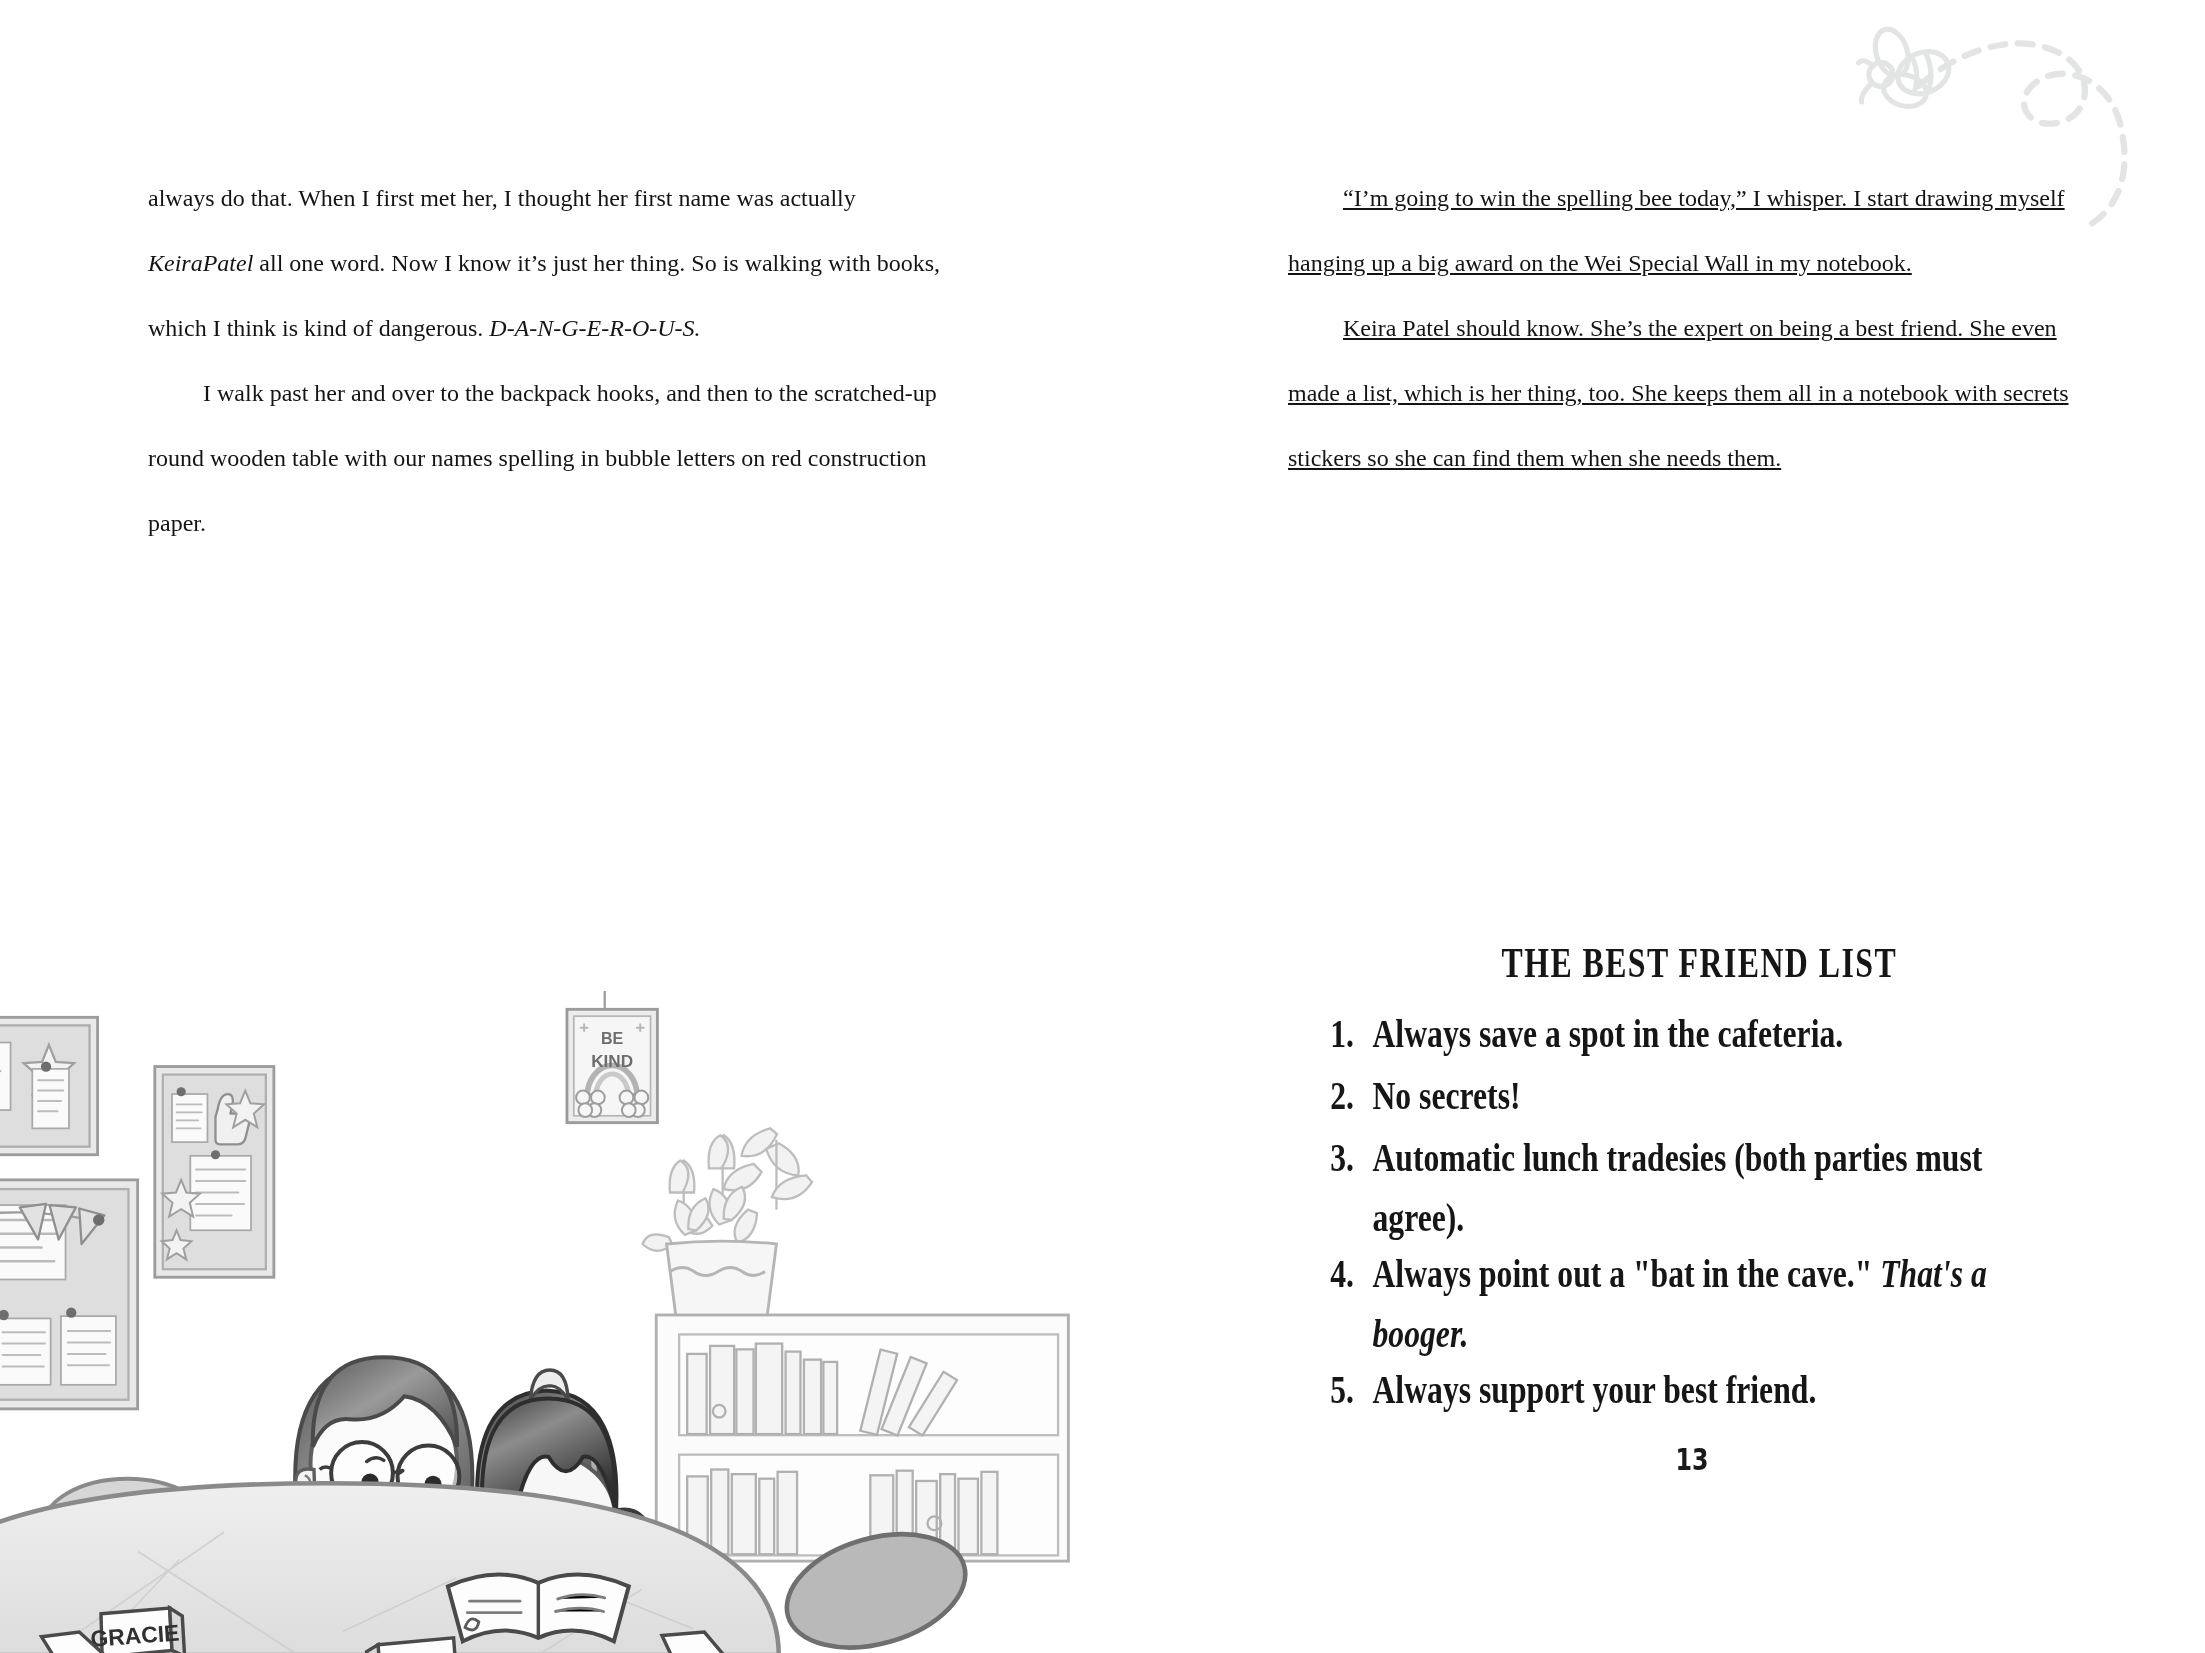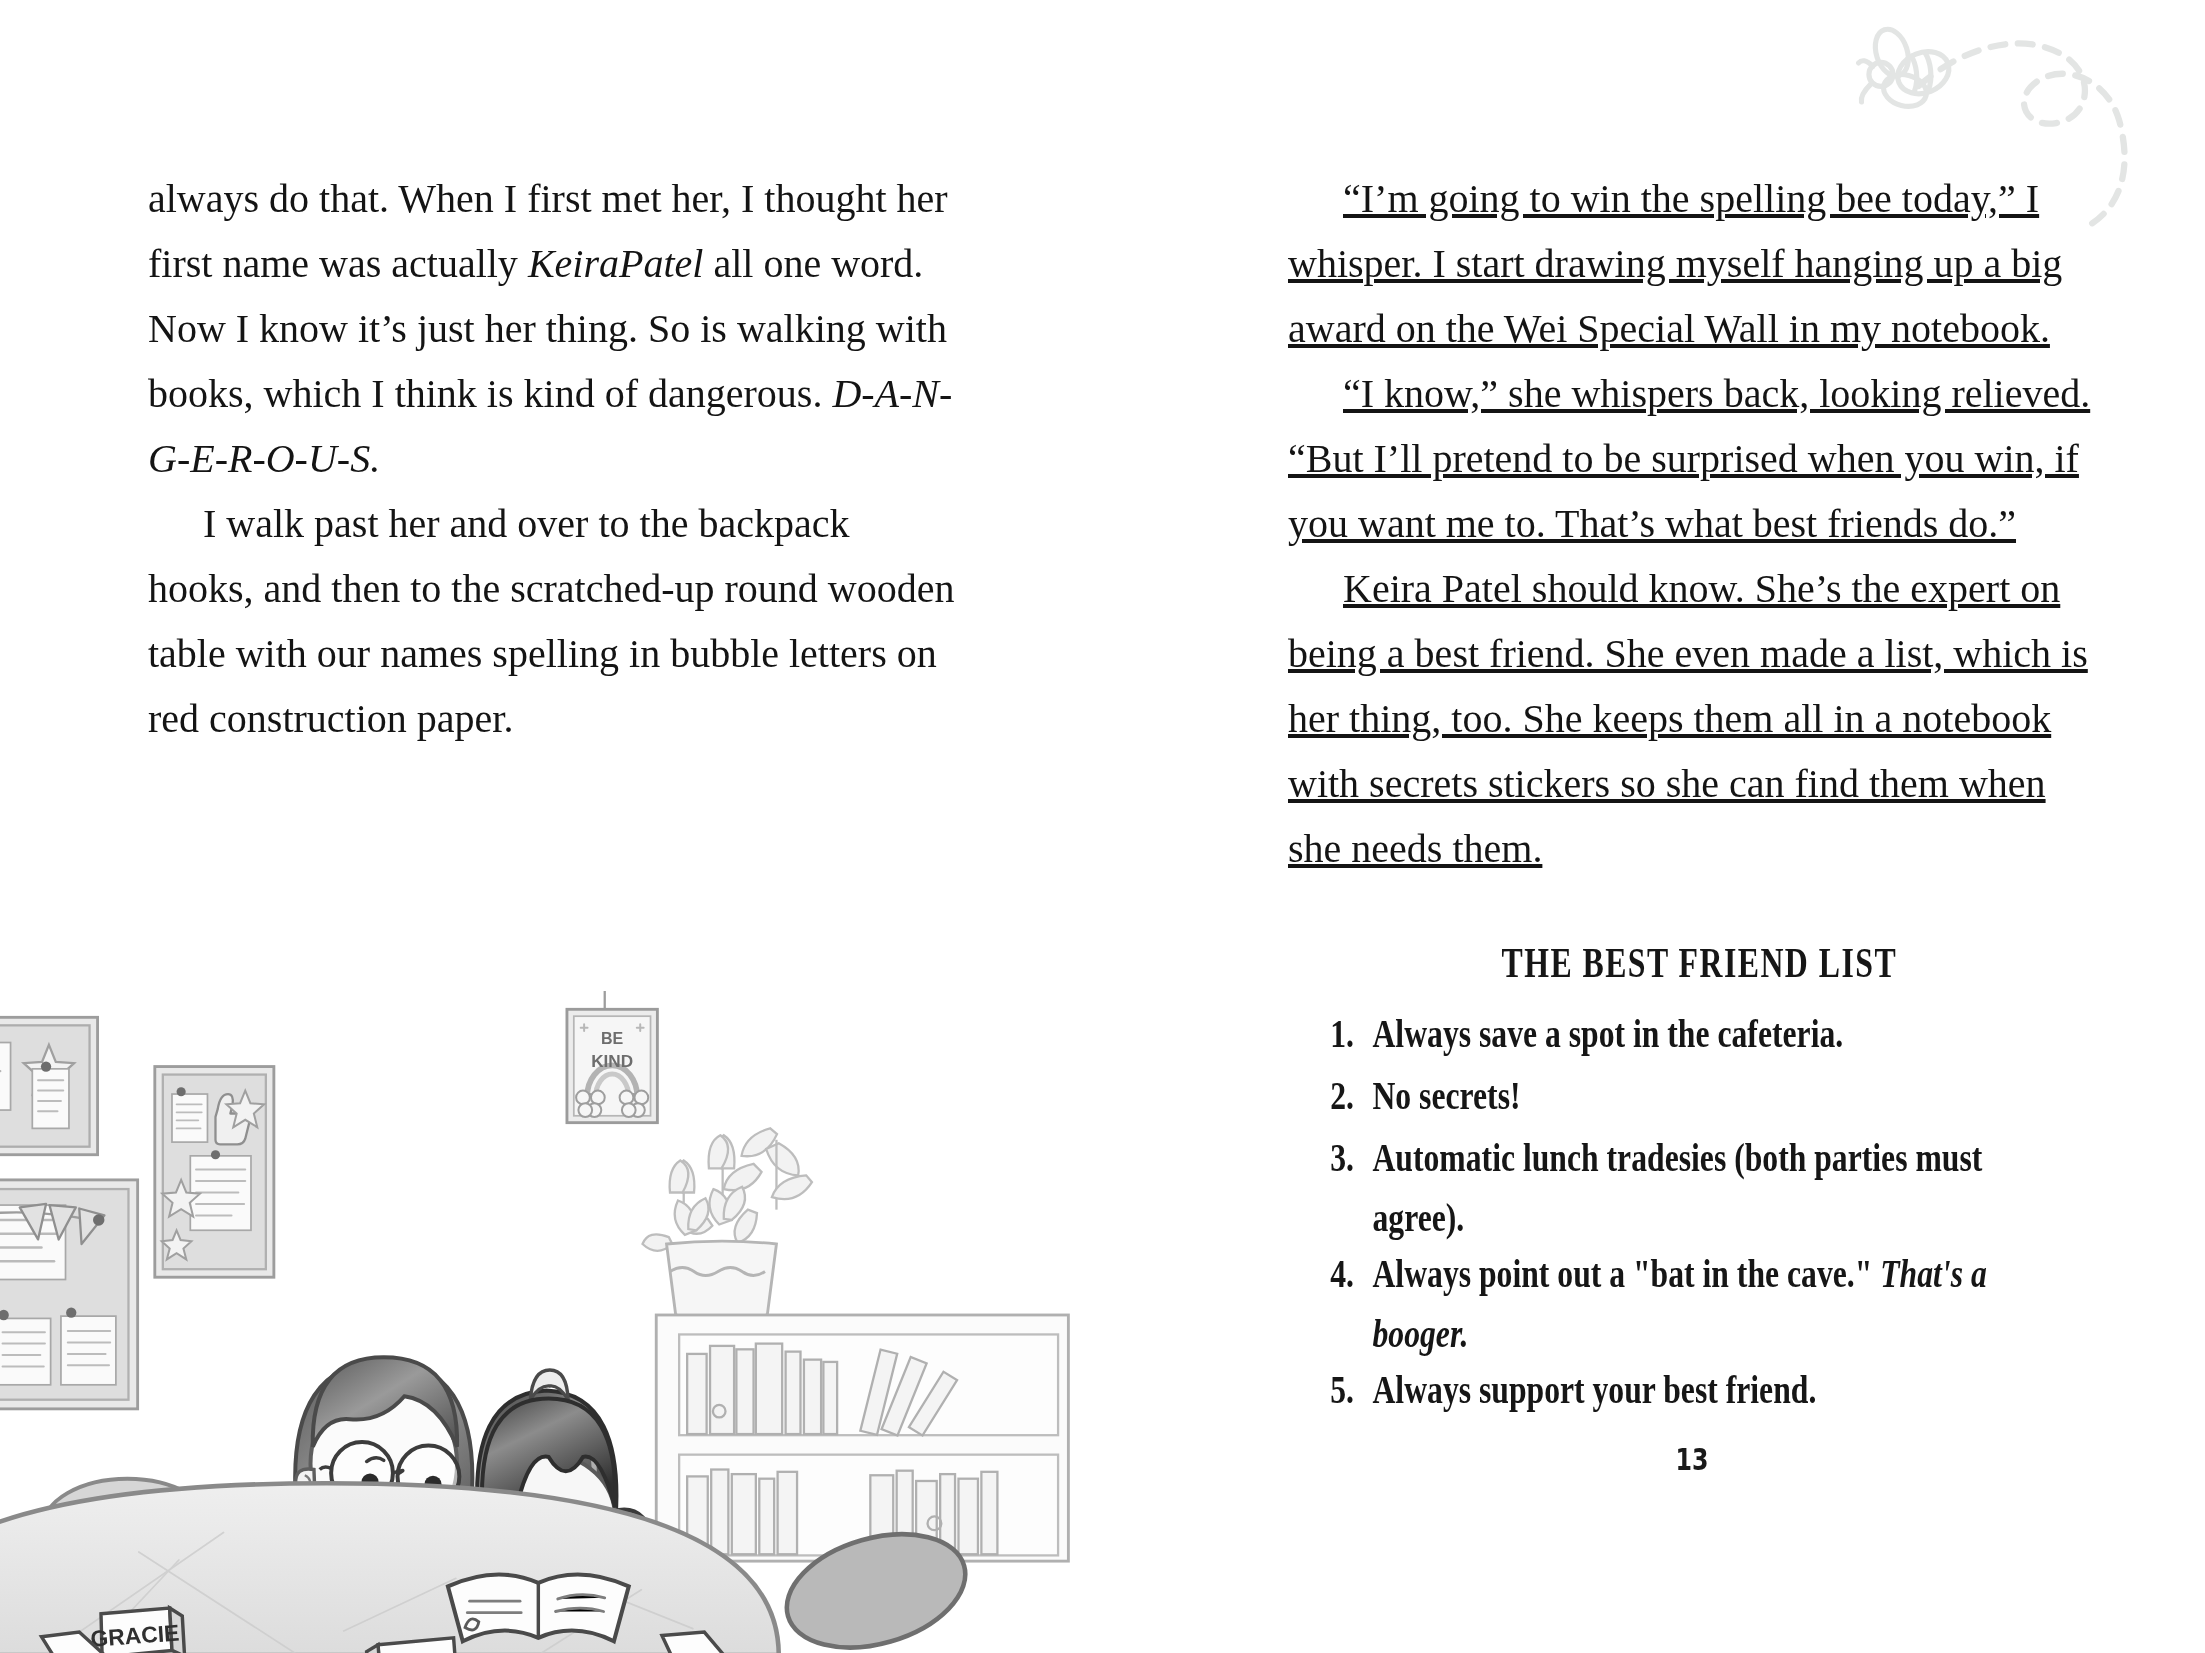--- a/index.html
+++ b/index.html
@@ -27,21 +27,21 @@
     width: 355px;
     height: 229px;
     pointer-events: none;
   }
 
   
   .column {
     position: absolute;
     top: 166px;
     width: 808px;
-    font-size: 40px;
+    font-size: 24px;
     line-height: 65px;
     color: #141414;
     text-align: justify;
     text-justify: inter-word;
     hyphens: none;
   }
   #left-column  { left: 148px; }
   #right-column { left: 1288px; text-decoration: underline; }
 
   .column p {
@@ -152,21 +152,20 @@
     </svg>
   </div>
 
   <div class="column" id="left-column">
       <p class="last-line-left"><span>always do that. When I first met her, I thought her first name was actually </span><em>KeiraPatel</em><span> all one word. Now I know it’s just her thing. So is walking with books, which I think is kind of dangerous. </span><em>D-A-N-G-E-R-O-U-S.</em></p>
       <p class="indent last-line-left"><span>I walk past her and over to the backpack hooks, and then to the scratched-up round wooden table with our names spelling in bubble letters on red construction paper.</span></p>
     </div>
 
   <div class="column" id="right-column">
       <p class="indent last-line-left"><span>“I’m going to win the spelling bee today,” I whisper. I start drawing myself hanging up a big award on the Wei Special Wall in my notebook.</span></p>
-      <p class="indent last-line-left"><span>“I know,” she whispers back, looking relieved. “But I’ll pretend to be surprised when you win, if you want me to. That’s what best friends do.”</span></p>
       <p class="indent last-line-left"><span>Keira Patel should know. She’s the expert on being a best friend. She even made a list, which is her thing, too. She keeps them all in a notebook with secrets stickers so she can find them when she needs them.</span></p>
     </div>
 
   <div id="friend-list-block">
     <div id="friend-list-title">THE BEST FRIEND LIST</div>
     <ol id="friend-list">
         <li><span class="num">1.</span><span class="txt"><span>Always save a spot in the cafeteria.</span></span></li>
         <li><span class="num">2.</span><span class="txt"><span>No secrets!</span></span></li>
         <li><span class="num">3.</span><span class="txt"><span>Automatic lunch tradesies (both parties must agree).</span></span></li>
         <li><span class="num">4.</span><span class="txt"><span>Always point out a "bat in the cave." </span><i>That's a booger.</i></span></li>

